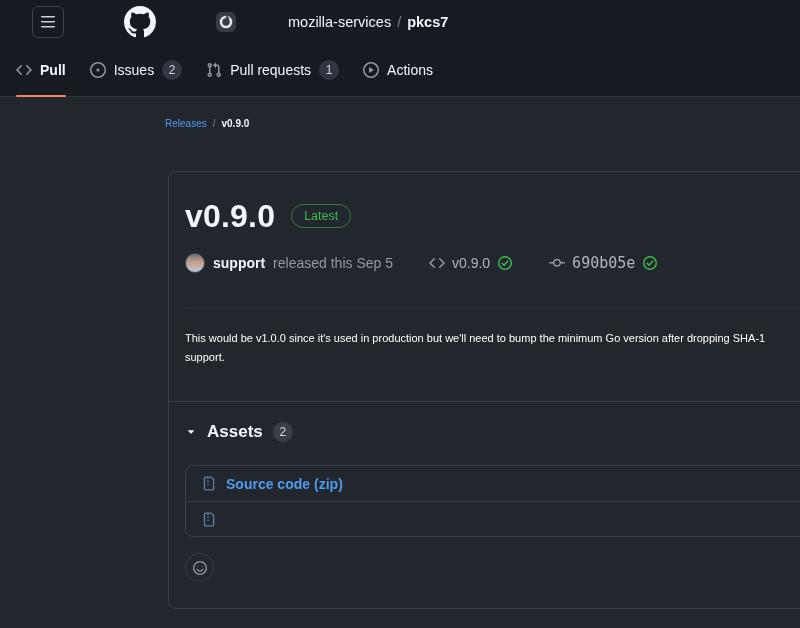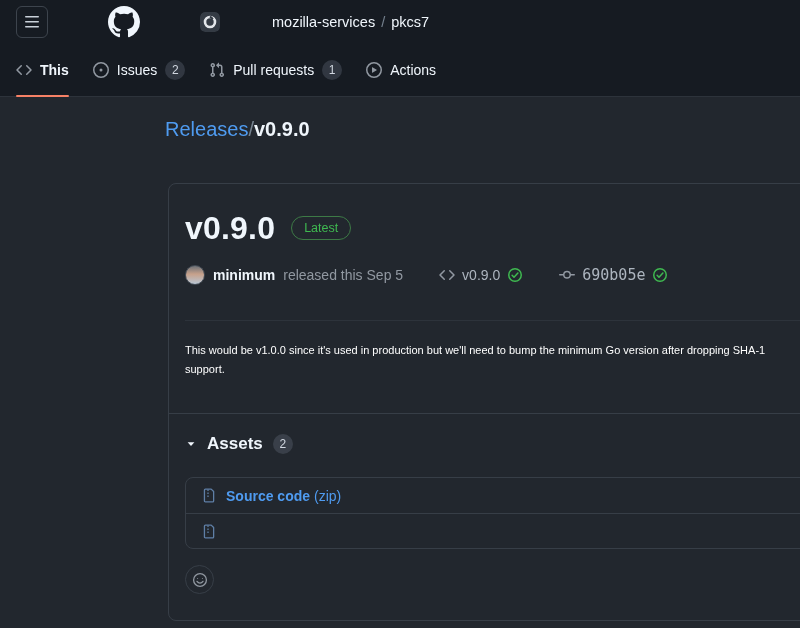--- a/index.html
+++ b/index.html
@@ -9,34 +9,34 @@
     font-family:"Liberation Sans","DejaVu Sans",sans-serif;
     color:#f0f6fc;
     font-size:14px;
     position:relative;
   }
   a { text-decoration:none; cursor:pointer; }
 
   
   .topbar {
     height:44px; background:#161b22;
-    display:flex; align-items:center; padding:0 16px;gap:44px;
+    display:flex; align-items:center; padding:0 32px;gap:44px;
   }
   .hamburger {
     width:32px; height:32px; background:transparent;
     border:1px solid #3d444d; border-radius:6px;
     display:flex; align-items:center; justify-content:center;
     color:#c9d1d9; cursor:pointer; margin-right:16px;
   }
   .gh-logo { width:32px; height:32px; color:#f0f6fc; display:flex; align-items:center; justify-content:center; margin-right:16px; }
   .org-avatar { width:20px; height:20px; border-radius:5px; overflow:hidden; margin-right:8px; display:inline-block; }
   .repo-crumb { display:flex; align-items:center; gap:6px; font-size:14.5px; }
   .repo-crumb a { color:#f0f6fc; }
   .repo-crumb .sep { color:#768390; }
-  .repo-crumb .repo { font-weight:400; }
+  .repo-crumb .repo { font-weight:700; }
 
   
   .tabs {
     height:53px; background:#161b22;
     border-bottom:1px solid #2d333b;
     display:flex; align-items:center; padding:0 8px; gap:8px;
   }
   .tab {
     position:relative; height:46px; display:flex; align-items:center; gap:8px;
     padding:0 8px; color:#f0f6fc; font-size:14px; border-radius:6px;
@@ -48,21 +48,21 @@
     height:2px; border-radius:2px; background:#f78166;
   }
   .counter {
     background:rgba(99,110,123,.35); color:#d1d7e0;
     min-width:20px; height:20px; padding:0 6px; border-radius:20px;
     font-size:12px; display:inline-flex; align-items:center; justify-content:center;
   }
 
   
   .main { padding:21px 0 0 165px; }
-  .breadcrumb { font-size:20px; display:flex; gap:0; align-items:flex-end; }
+  .breadcrumb { font-size:10px; display:flex; gap:6px; align-items:flex-end; }
   .breadcrumb a { color:#4f9bf0; }
   .breadcrumb .sep { color:#768390; }
   .breadcrumb .current { color:#f0f6fc; font-weight:700; }
 
   .card {
     margin:42px 0 0 3px; width:680px; height:438px;
     border:1px solid #373e47; border-radius:8px;
   }
   .card-head { padding:24px 24px 0 16px; }
   .title-row { display:flex; align-items:center; gap:16px; height:40px; }
@@ -92,21 +92,21 @@
   .assets-section { border-top:1px solid #373e47; padding:20px 16px 16px 16px; }
   .assets-header { display:flex; align-items:center; gap:10px; }
   .assets-header .caret { color:#f0f6fc; display:flex; }
   .assets-header h2 { font-size:17px; font-weight:700; color:#f0f6fc; }
   .assets-box { margin-top:23px; width:664px; border:1px solid #373e47; border-radius:8px; overflow:hidden; }
   .asset-row { height:35px; display:flex; align-items:center; gap:9px; padding:0 16px; }
   .asset-row + .asset-row { border-top:1px solid #373e47; }
   .asset-row .ficon { color:#5f7fa6; display:flex; }
   .asset-row a { color:#4f9bf0; font-size:14px; }
   .asset-row a b { font-weight:700; }
-  .asset-row a .suffix { margin-left:4px; font-weight:400; }
+  .asset-row a .suffix { margin-left:4px; font-weight:700; }
 
   .reaction {
     margin-top:16px; width:29px; height:29px; border-radius:50%;
     background:transparent; border:1px solid #373e47;
     display:flex; align-items:center; justify-content:center;
     color:#9198a1; cursor:pointer;
   }
 </style>
 </head>
 <body>
@@ -140,21 +140,21 @@
     </div>
   </header>
 
   <nav class="tabs">
     <a class="tab active">
       <span class="ticon">
         <svg width="16" height="16" viewBox="0 0 16 16" fill="currentColor">
             <path d="M4.72 3.22a.75.75 0 0 1 1.06 1.06L2.06 8l3.72 3.72a.75.75 0 1 1-1.06 1.06L.47 8.53a.75.75 0 0 1 0-1.06l4.25-4.25Zm6.56 0a.75.75 0 1 0-1.06 1.06L13.94 8l-3.72 3.72a.75.75 0 1 0 1.06 1.06l4.25-4.25a.75.75 0 0 0 0-1.06l-4.25-4.25Z"></path>
           </svg>
       </span>
-      <span>This</span>
+      <span>Pull</span>
     </a>
     <a class="tab">
       <span class="ticon">
         <svg width="16" height="16" viewBox="0 0 16 16" fill="currentColor">
             <path d="M8 9.5a1.5 1.5 0 1 0 0-3 1.5 1.5 0 0 0 0 3Z"></path>
             <path d="M8 0a8 8 0 1 1 0 16A8 8 0 0 1 8 0ZM1.5 8a6.5 6.5 0 1 0 13 0 6.5 6.5 0 0 0-13 0Z"></path>
           </svg>
       </span>
       <span>Issues</span>
       <span class="counter">2</span>
@@ -186,21 +186,21 @@
     </div>
 
     <section class="card">
       <div class="card-head">
         <div class="title-row">
           <h1>v0.9.0</h1>
           <span class="latest">Latest</span>
         </div>
         <div class="meta-row">
           <span class="avatar"></span>
-          <span class="author">minimum</span>
+          <span class="author">support</span>
           <span class="muted">released this Sep 5</span>
           <span class="meta-group">
             <span class="gicon">
               <svg width="16" height="16" viewBox="0 0 16 16" fill="currentColor">
                   <path d="M4.72 3.22a.75.75 0 0 1 1.06 1.06L2.06 8l3.72 3.72a.75.75 0 1 1-1.06 1.06L.47 8.53a.75.75 0 0 1 0-1.06l4.25-4.25Zm6.56 0a.75.75 0 1 0-1.06 1.06L13.94 8l-3.72 3.72a.75.75 0 1 0 1.06 1.06l4.25-4.25a.75.75 0 0 0 0-1.06l-4.25-4.25Z"></path>
                 </svg>
             </span>
             <span>v0.9.0</span>
             <span class="check">
               <svg width="16" height="16" viewBox="0 0 16 16" fill="none" stroke="currentColor" stroke-width="1.5">

